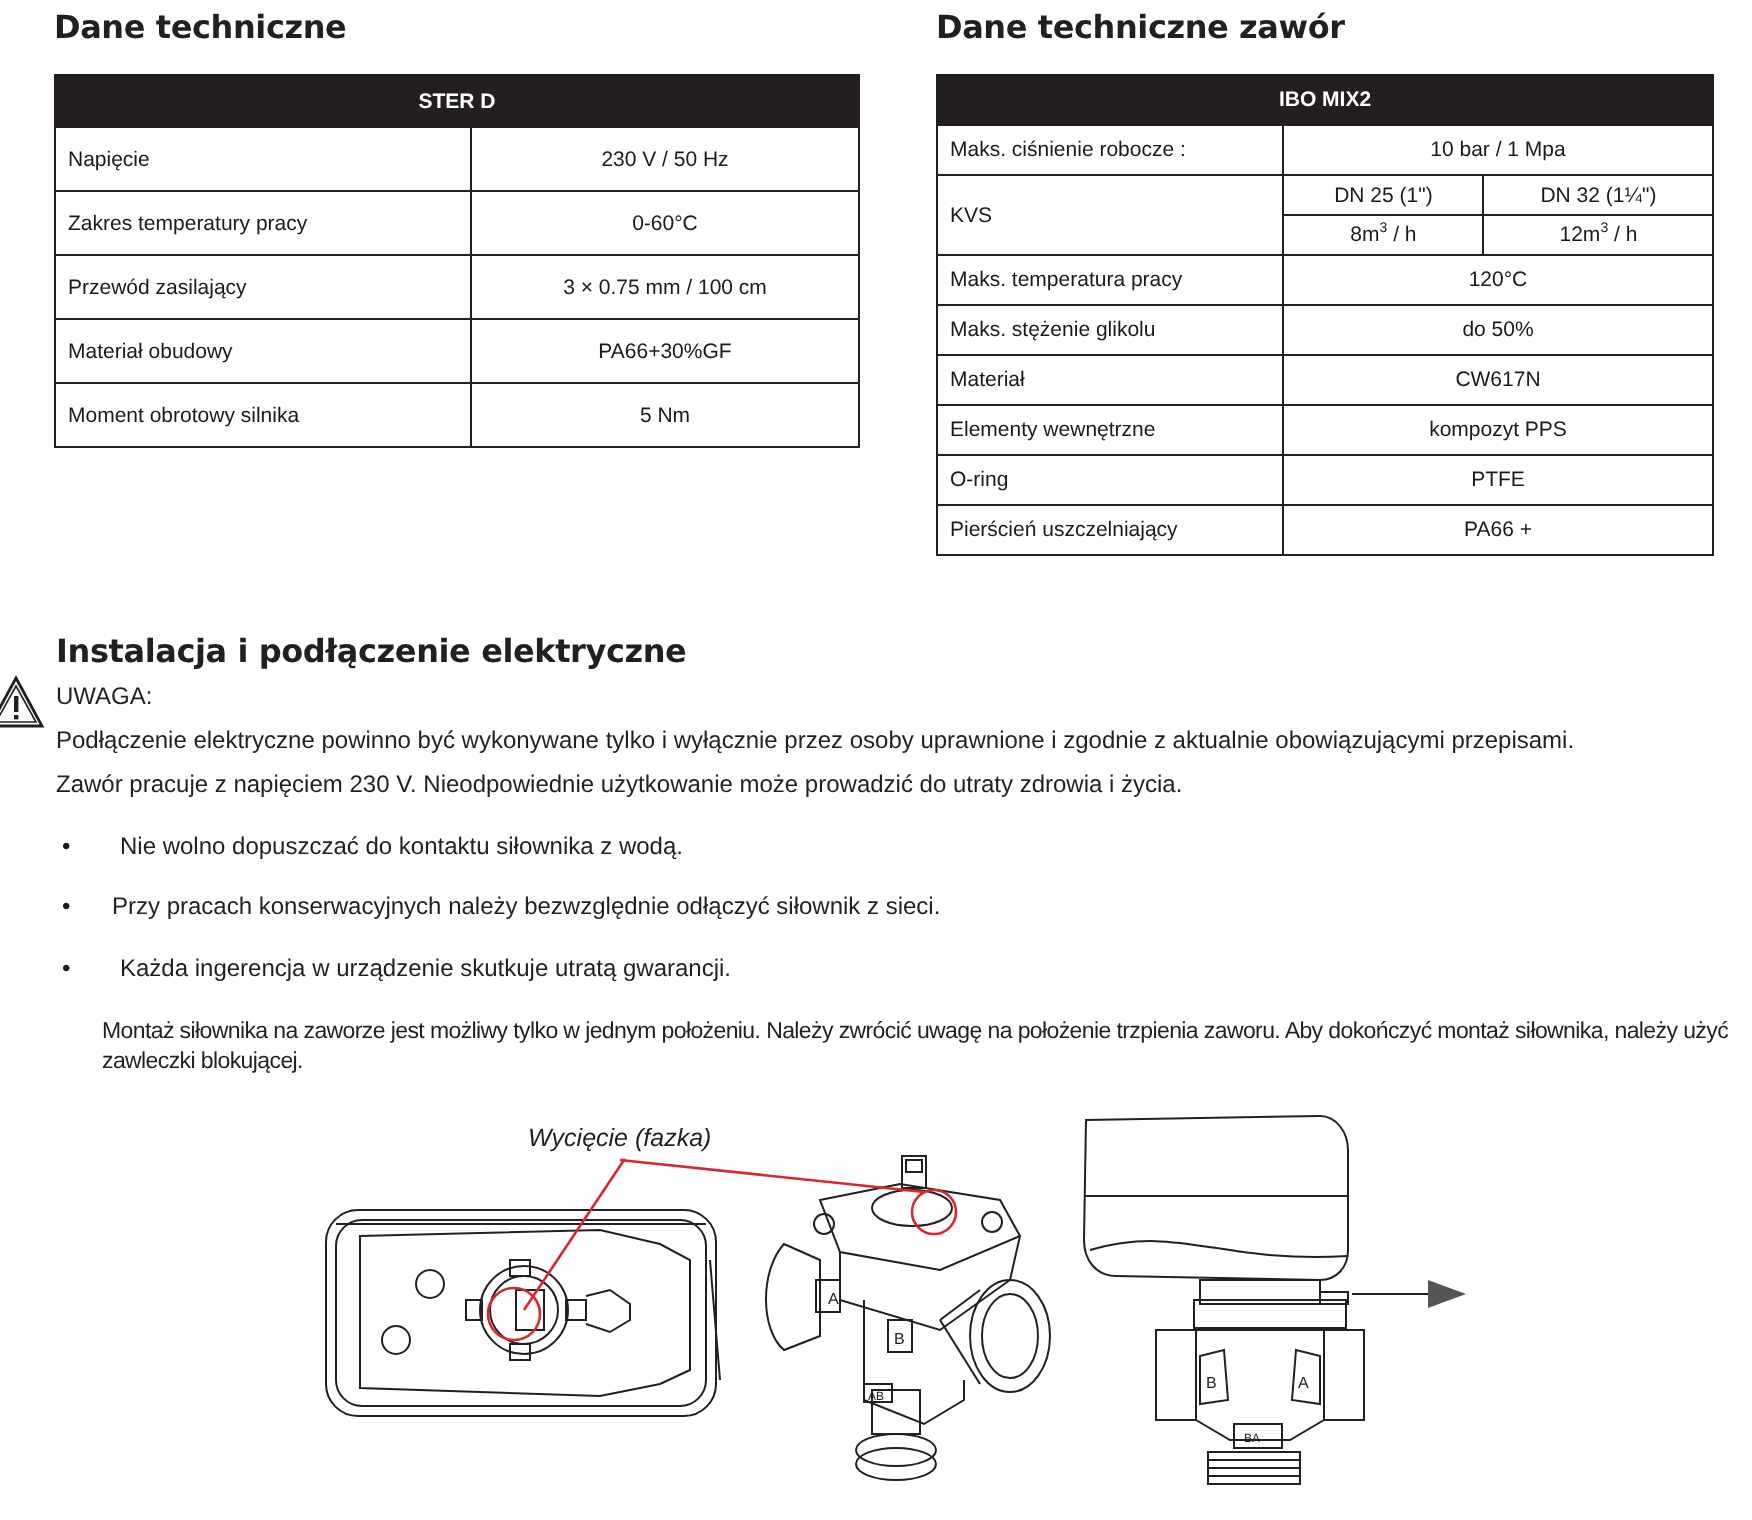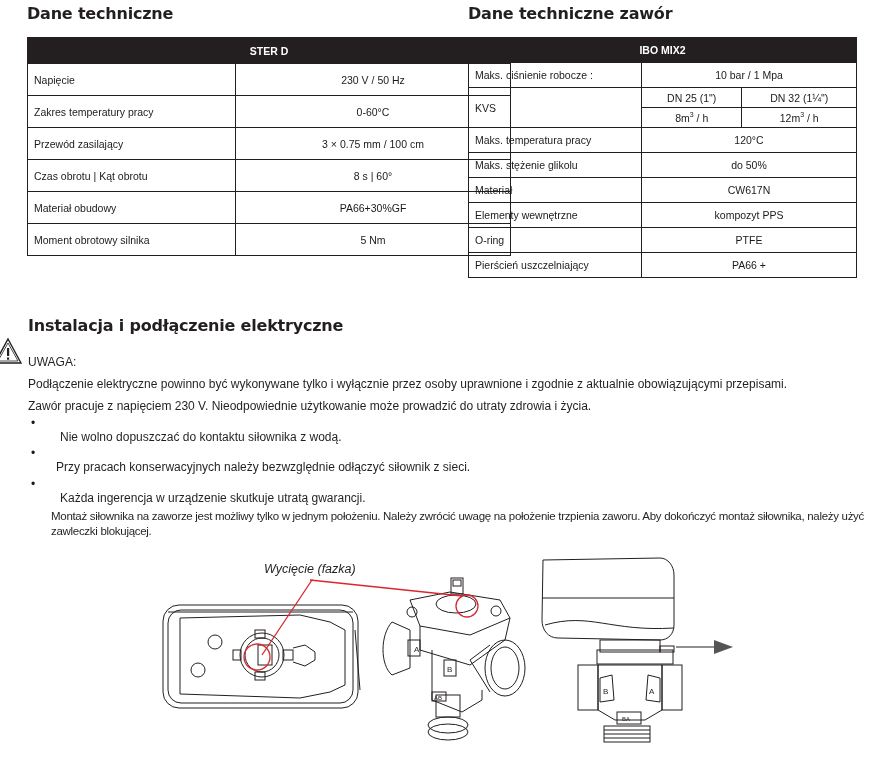--- a/index.html
+++ b/index.html
@@ -3,29 +3,29 @@
 <meta charset="utf-8">
 <style>
   html, body { margin:0; padding:0; background:#ffffff; }
   body { width:876px; height:760px; position:relative; overflow:hidden; font-family:"Liberation Sans", sans-serif; color:#1a1a1a; }
   .h2 { position:absolute; font-family:"DejaVu Sans", sans-serif; font-weight:bold; font-size:16px; color:#231f20; margin:0; letter-spacing:-0.2px; }
   table.spec { position:absolute; border-collapse:collapse; font-size:10.5px; color:#1a1a1a; }
   table.spec td { border:1px solid #231f20; padding:0 6px; height:31px; }
   table.spec td.label { text-align:left; }
   table.spec td.val { text-align:center; }
   table.spec tr.head td { background:#231f20; color:#ffffff; font-weight:bold; text-align:center; height:25px; border-color:#231f20; }
-  #t1 { left:27px; top:37px; width:484px; }
+  #t1 { left:27px; top:37px; width:403px; }
   #t1 td.label { width:195px; }
   #t2 { left:468px; top:37px; width:389px; }
   #t2 td { height:24px;margin-top:20px; }
   #t2 td.label { width:160px; }
   #t2 td.sub { height:19px; text-align:center; }
   sup { font-size:7px; }
   .warn-icon { position:absolute; left:0; top:337px; width:22px; height:28px; }
-  .text { position:absolute; font-size:12px; color:#231f20; white-space:nowrap;margin-top:14px; }
+  .text { position:absolute; font-size:12px; color:#231f20; white-space:nowrap; }
   .bullet { position:absolute; left:31px; font-size:12px; }
   .note { position:absolute; left:51px; top:509px; width:830px; font-size:11.5px; line-height:15px; letter-spacing:-0.3px; color:#231f20; }
   .caption { position:absolute; left:264px; top:562px; font-style:italic; font-size:12.5px; color:#231f20; font-family:Liberation Sans, sans-serif; }
   svg.illus { position:absolute; left:0; top:0; }
 </style>
 </head>
 <body>
 
 <h2 class="h2" style="left:27px; top:4px;">Dane techniczne</h2>
 
@@ -38,24 +38,20 @@
         <td class="label">Napięcie</td>
         <td class="val">230 V / 50 Hz</td>
       </tr>
   <tr>
         <td class="label">Zakres temperatury pracy</td>
         <td class="val">0-60°C</td>
       </tr>
   <tr>
         <td class="label">Przewód zasilający</td>
         <td class="val">3 × 0.75 mm / 100 cm</td>
-      </tr>
-  <tr>
-        <td class="label">Czas obrotu | Kąt obrotu</td>
-        <td class="val">8 s | 60°</td>
       </tr>
   <tr>
         <td class="label">Materiał obudowy</td>
         <td class="val">PA66+30%GF</td>
       </tr>
   <tr>
         <td class="label">Moment obrotowy silnika</td>
         <td class="val">5 Nm</td>
       </tr>
 </tbody>

